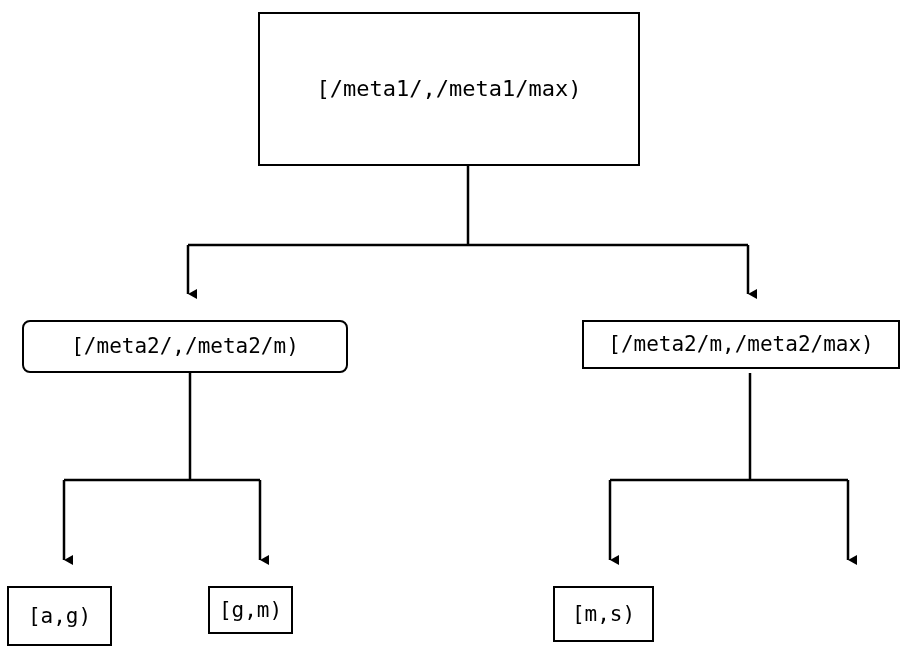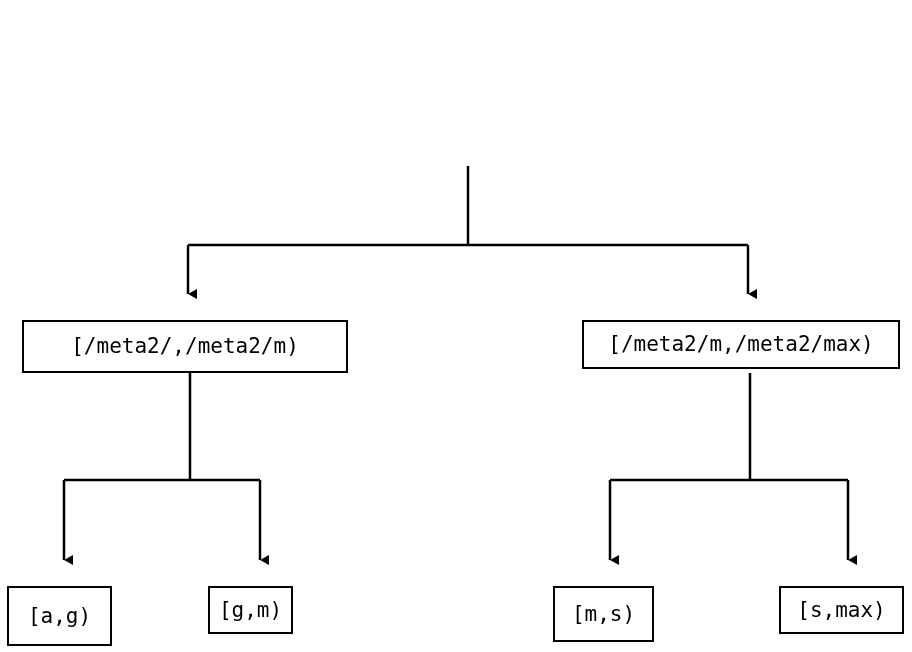--- a/index.html
+++ b/index.html
@@ -46,20 +46,21 @@
     width: 382px;
     height: 154px;
   }
   #node-root .node-label { font-size: 22px; }
   
   #node-mid-left {
     left: 22px;
     top: 320px;
     width: 326px;
     height: 53px;
+    border-radius: 8px;
   }
   #node-mid-right {
     left: 582px;
     top: 320px;
     width: 318px;
     height: 49px;
   }
   #node-mid-left .node-label,
   #node-mid-right .node-label { font-size: 21px; }
   
@@ -119,20 +120,23 @@
     </g>
 
     <g>
       <path d="M 750 373 L 750 480" stroke="#000000" stroke-width="2.5" fill="none"></path>
       <path d="M 610 480 L 848 480" stroke="#000000" stroke-width="2.5" fill="none"></path>
       <path d="M 610 480 L 610 560" stroke="#000000" stroke-width="2.5" fill="none" marker-end="url(#arrow-down)"></path>
       <path d="M 848 480 L 848 560" stroke="#000000" stroke-width="2.5" fill="none" marker-end="url(#arrow-down)"></path>
     </g>
   </svg>
 
+  <div class="node" id="node-root">
+    <span class="node-label">[/meta1/,/meta1/max)</span>
+  </div>
 
   <div class="node" id="node-mid-left">
     <span class="node-label">[/meta2/,/meta2/m)</span>
   </div>
 
   <div class="node" id="node-mid-right">
     <span class="node-label">[/meta2/m,/meta2/max)</span>
   </div>
 
   <div class="node" id="node-leaf-ag">
@@ -140,17 +144,14 @@
   </div>
 
   <div class="node" id="node-leaf-gm">
     <span class="node-label">[g,m)</span>
   </div>
 
   <div class="node" id="node-leaf-ms">
     <span class="node-label">[m,s)</span>
   </div>
 
-  <div class="node" id="node-leaf-smax">
-    <span class="node-label">[s,max)</span>
-  </div>
 
 </div>
 
 </body></html>

